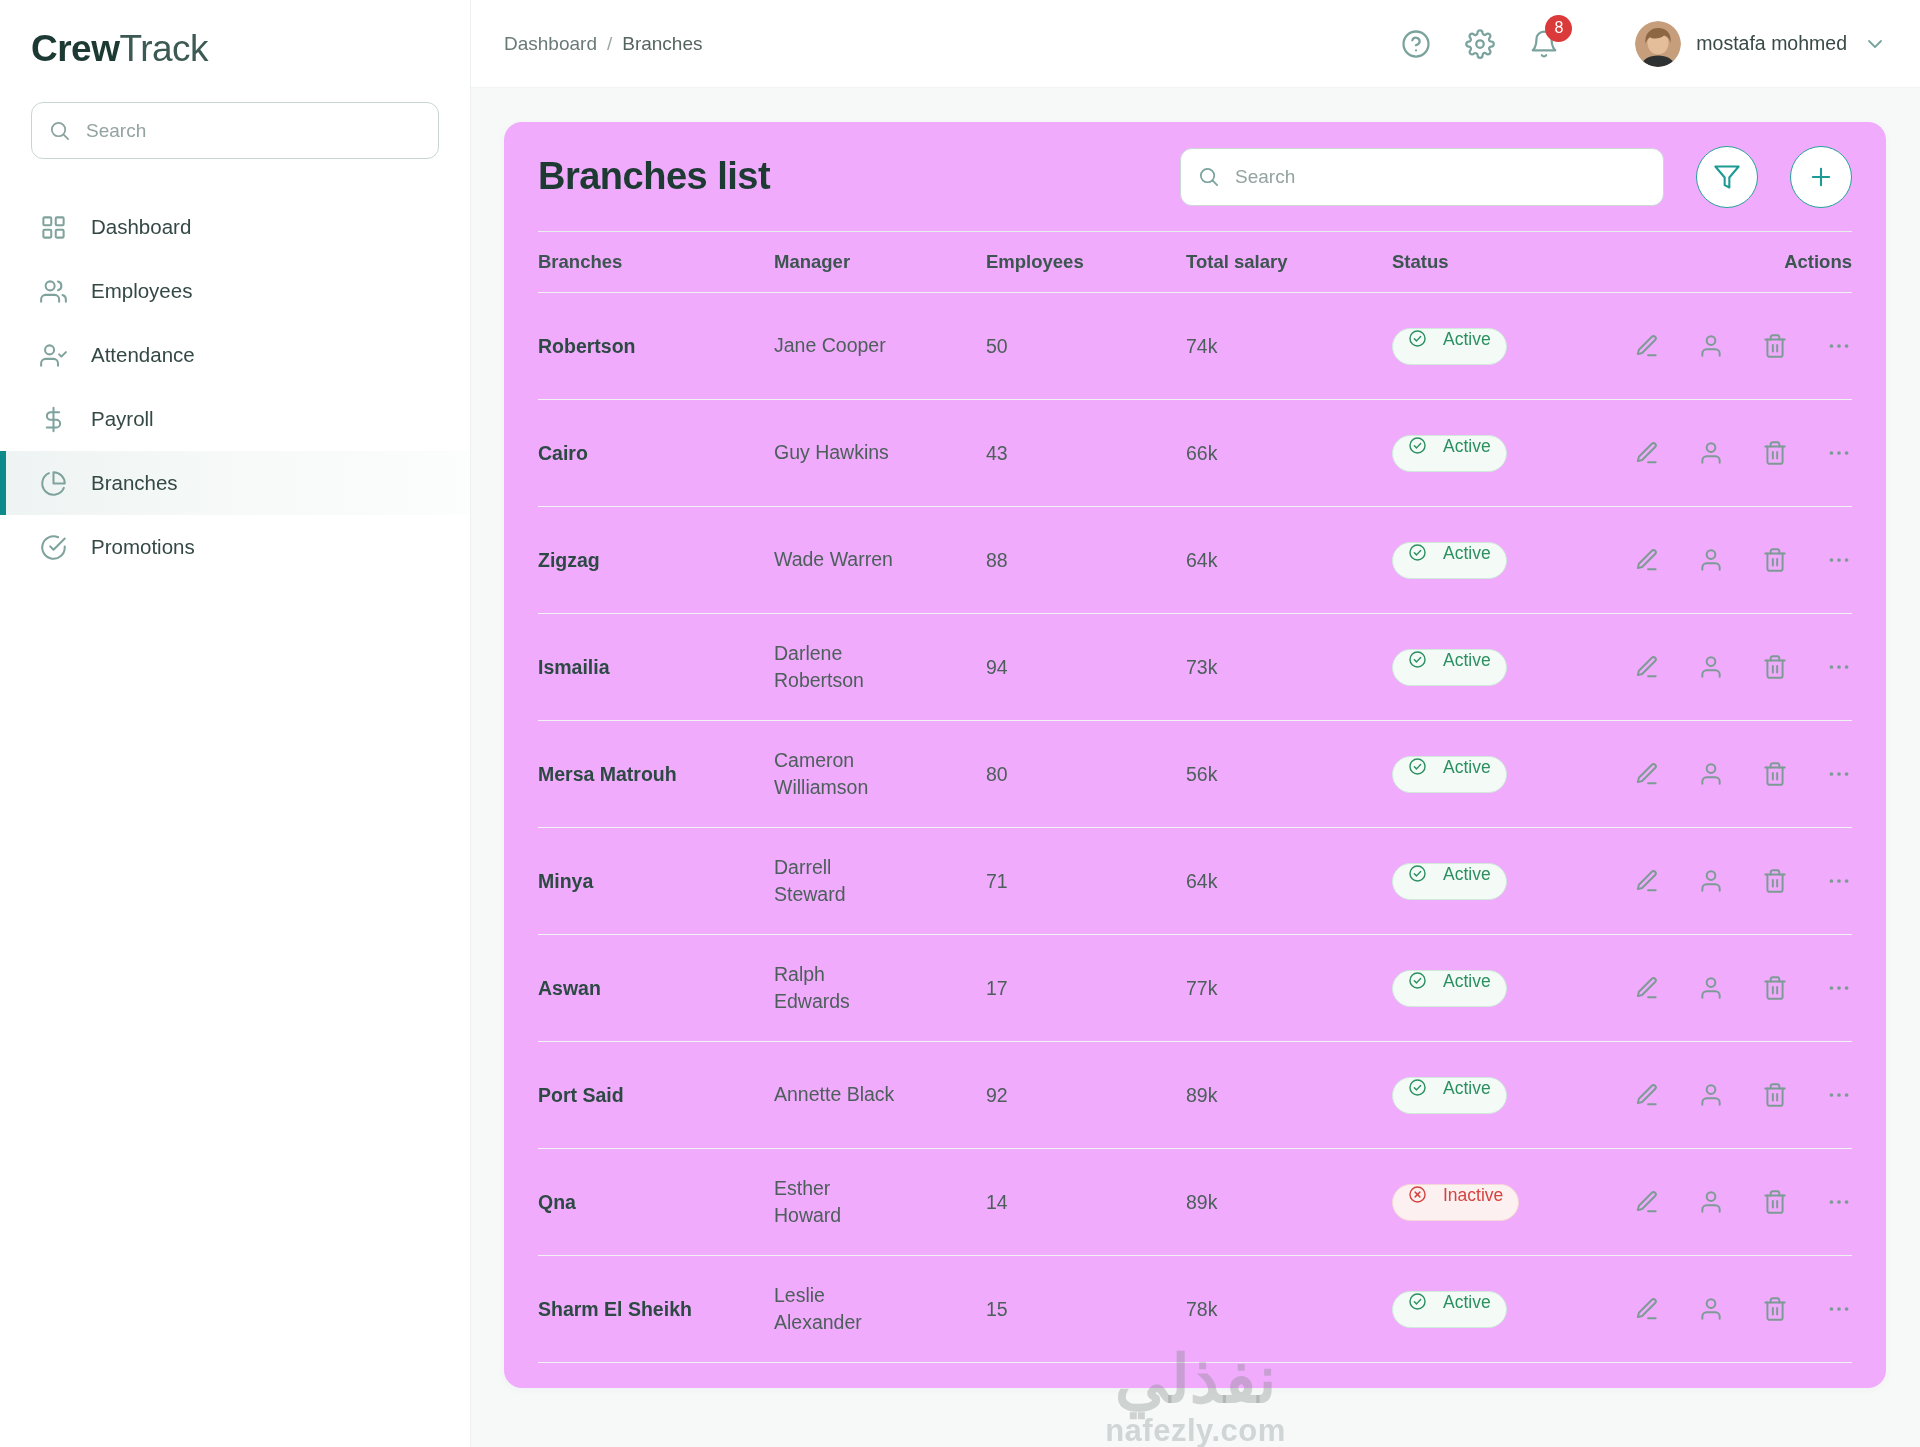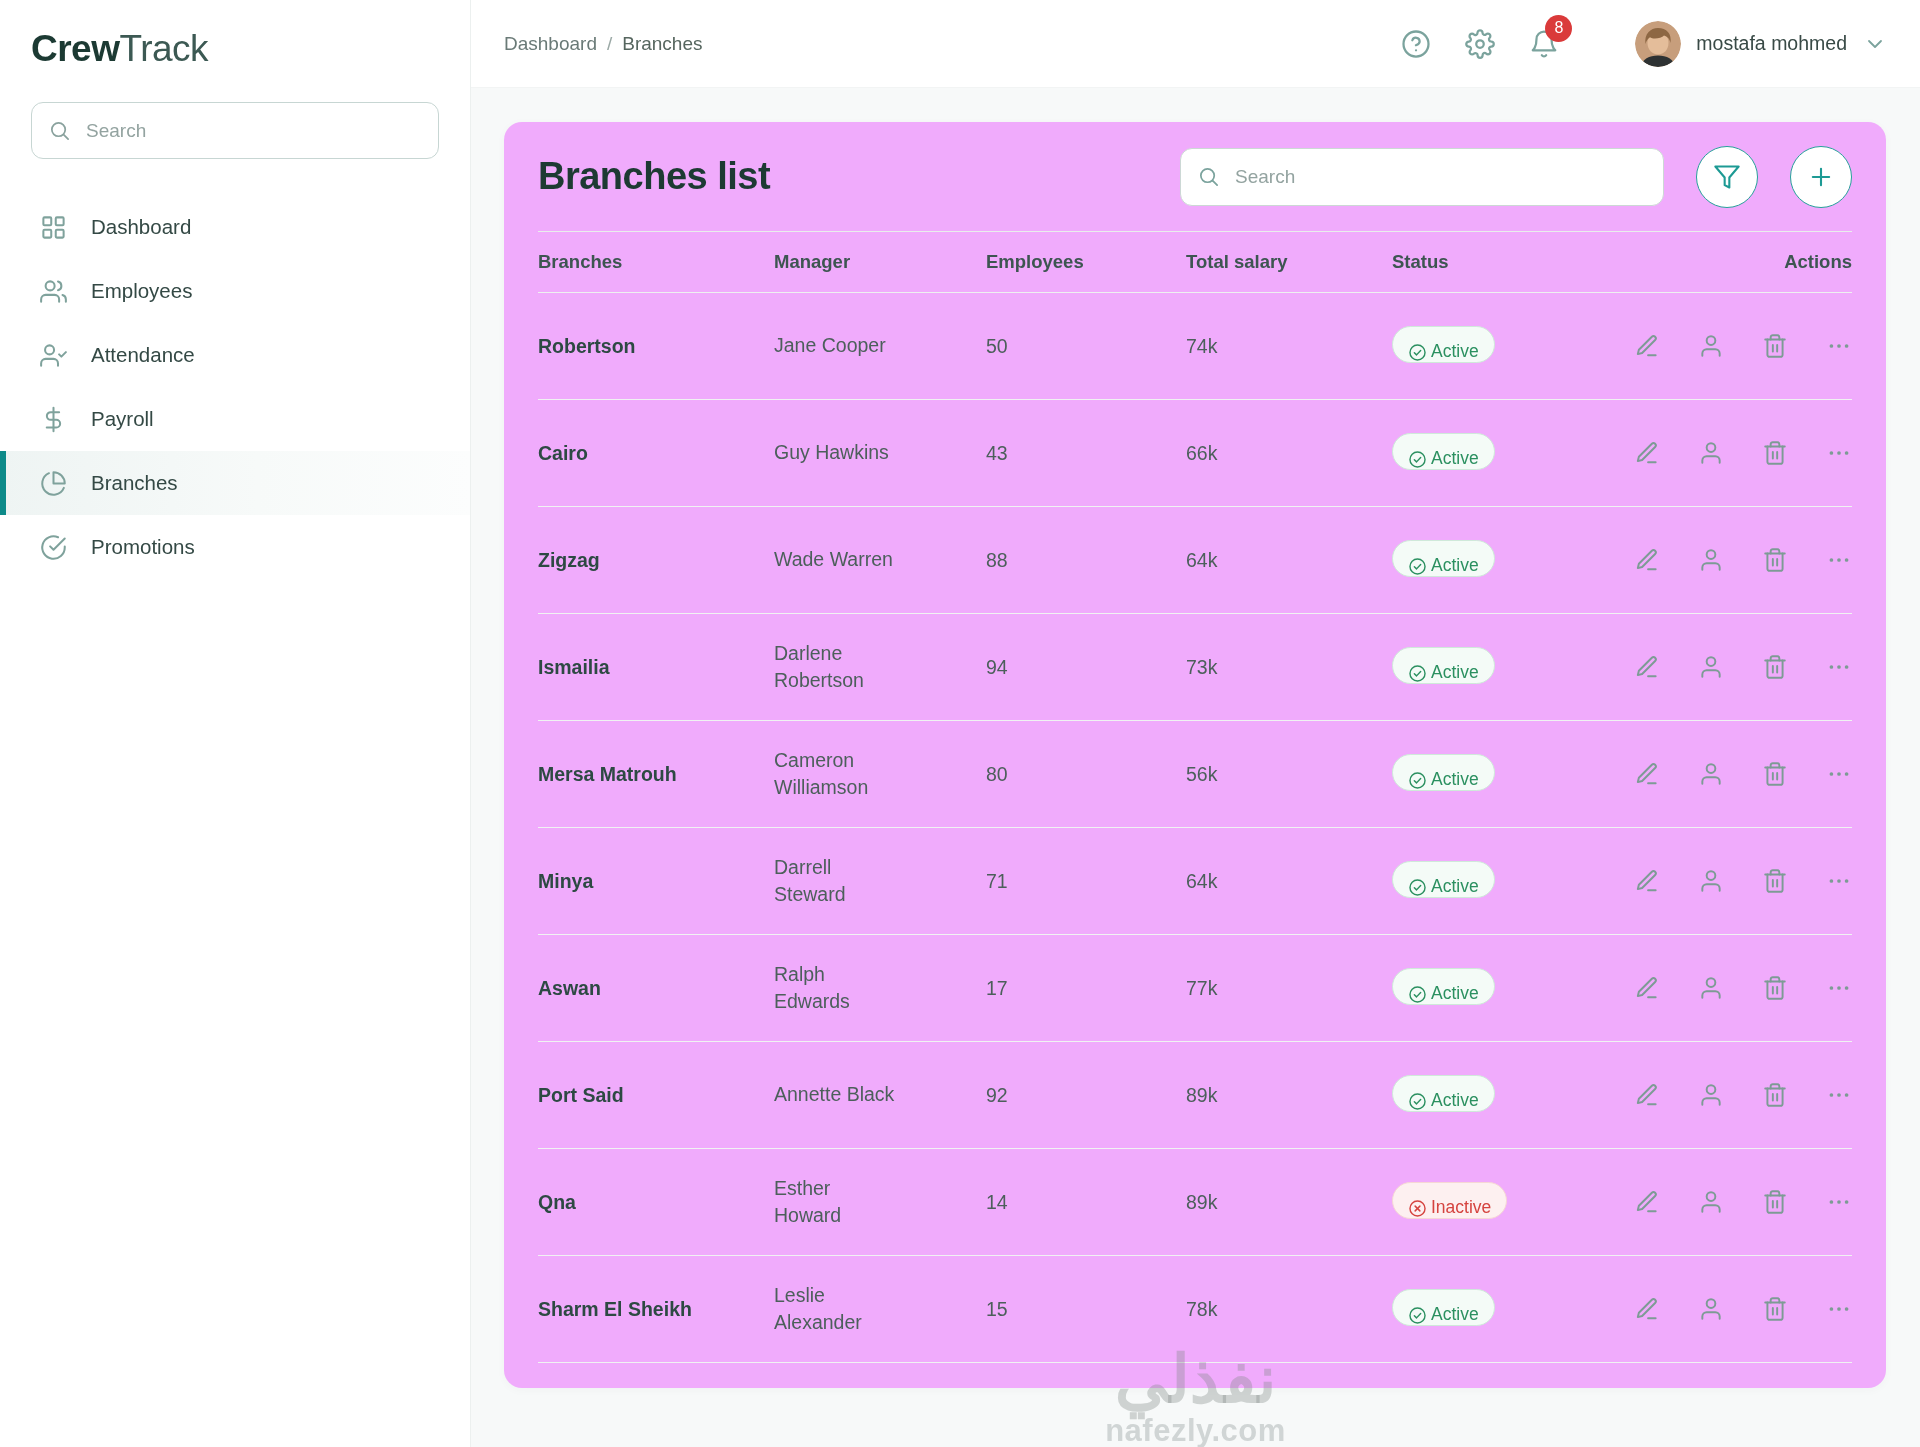--- a/index.html
+++ b/index.html
@@ -58,21 +58,21 @@
 
   .grid{display:grid;grid-template-columns:236px 212px 200px 206px 1fr 292px;align-items:center;}
   .thead{height:61px;border-bottom:1px solid #eef1f0;}
   .th{font-size:18.5px;font-weight:700;color:#3d5551;}
   .th.right{text-align:right;}
   .trow{min-height:107px;border-bottom:1px solid #f0f3f2;}
   .td-branch{font-size:19.5px;font-weight:700;color:#2d4943;padding-right:16px;}
   .td{font-size:19.5px;color:#4c5f5b;}
   .td-manager{max-width:124px;line-height:1.4;}
 
-  .status-badge{display:inline-flex;align-items:flex-end;gap:4px;height:37px;padding:0 15px;border-radius:999px;
+  .status-badge{display:inline-flex;align-items:flex-start;gap:16px;height:37px;padding:0 15px;border-radius:999px;
     font-size:17.5px;border:1px solid #cfe9da;color:#2b9060;background:#f4fbf7;}
   .status-badge svg{width:19px;height:19px;}
   .status-badge .x-ic{display:none;}
   .status-badge.inactive{color:#d5433f;border-color:#f6d7d5;background:#fdf0f0;}
   .status-badge.inactive .x-ic{display:block;}
 
   .actions{display:flex;justify-content:flex-end;align-items:center;gap:38px;color:#7d9b95;}
   .act-btn{width:26px;height:26px;cursor:pointer;}
   .act-btn svg{width:26px;height:26px;}
   .dots circle{fill:currentColor;stroke:none;}

